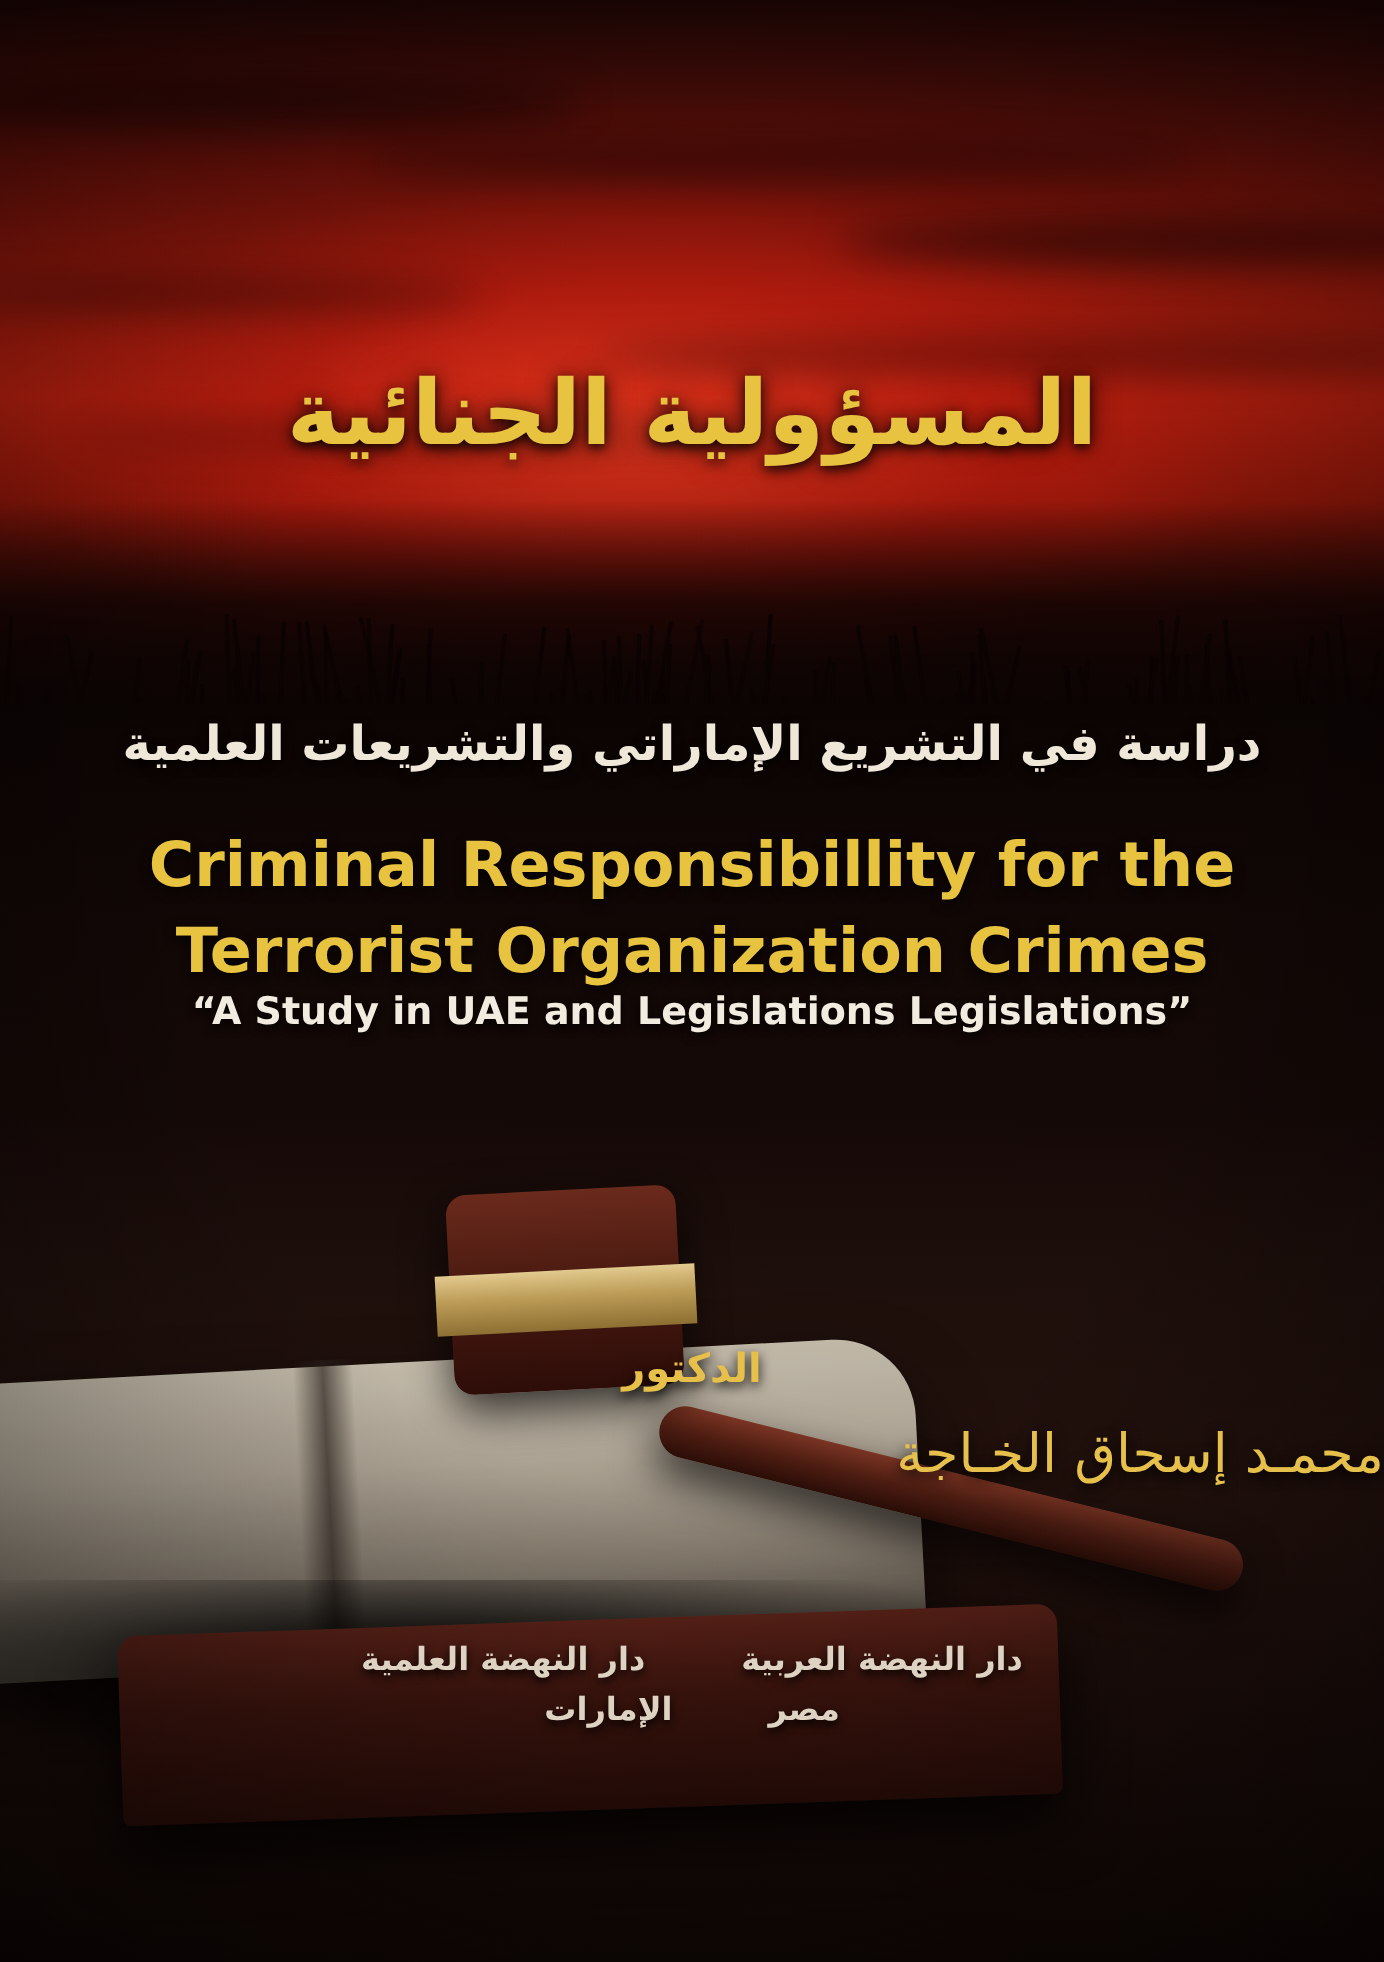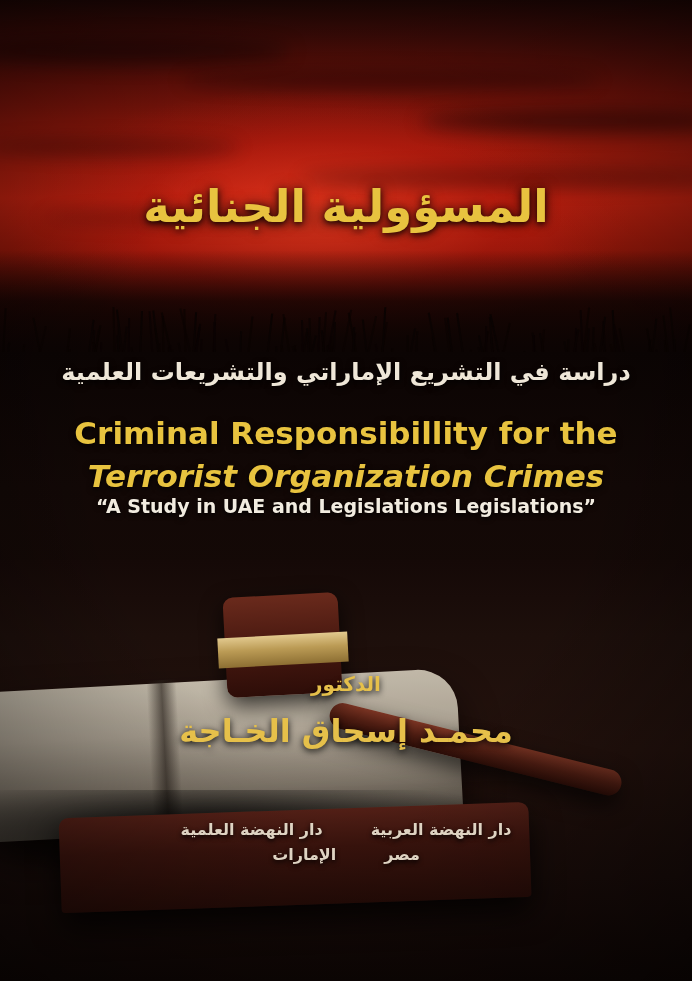--- a/index.html
+++ b/index.html
@@ -172,21 +172,21 @@
   }
   .en-title {
     position: absolute;
     left: 0; right: 0;
     text-align: center;
     color: #e8c33f;
     font-weight: bold;
     text-shadow: 0 2px 6px rgba(0,0,0,.85);
   }
   .en-title-1 { top: 415px; font-size: 31px; }
-  .en-title-2 { top: 458px; font-size: 31px; font-style: italic; }
+  .en-title-2 { top: 458px; font-size: 31px; }
   .en-sub {
     position: absolute;
     left: 0; right: 0;
     top: 495px;
     text-align: center;
     color: #f2ece0;
     font-size: 19px;
     font-weight: bold;
     text-shadow: 0 2px 5px rgba(0,0,0,.9);
   }
@@ -198,25 +198,25 @@
     direction: rtl;
     color: #e6c04a;
     font-size: 20px;
     font-weight: bold;
     text-shadow: 0 2px 6px rgba(0,0,0,.95);
   }
   .author-name {
     position: absolute;
     left: 0; right: 0;
     top: 712px;
-    text-align: center;
+    text-align: right;
     direction: rtl;
     color: #e6c04a;
-    font-size: 32px;
-    font-weight: bold;
+    font-size: 27px;
+    font-weight: normal;
     letter-spacing: 1px;
     text-shadow: 0 2px 7px rgba(0,0,0,.95);
   }
   .publishers {
     position: absolute;
     left: 0; right: 0;
     top: 818px;
     direction: rtl;
     color: #ded3c2;
     font-size: 16px;

